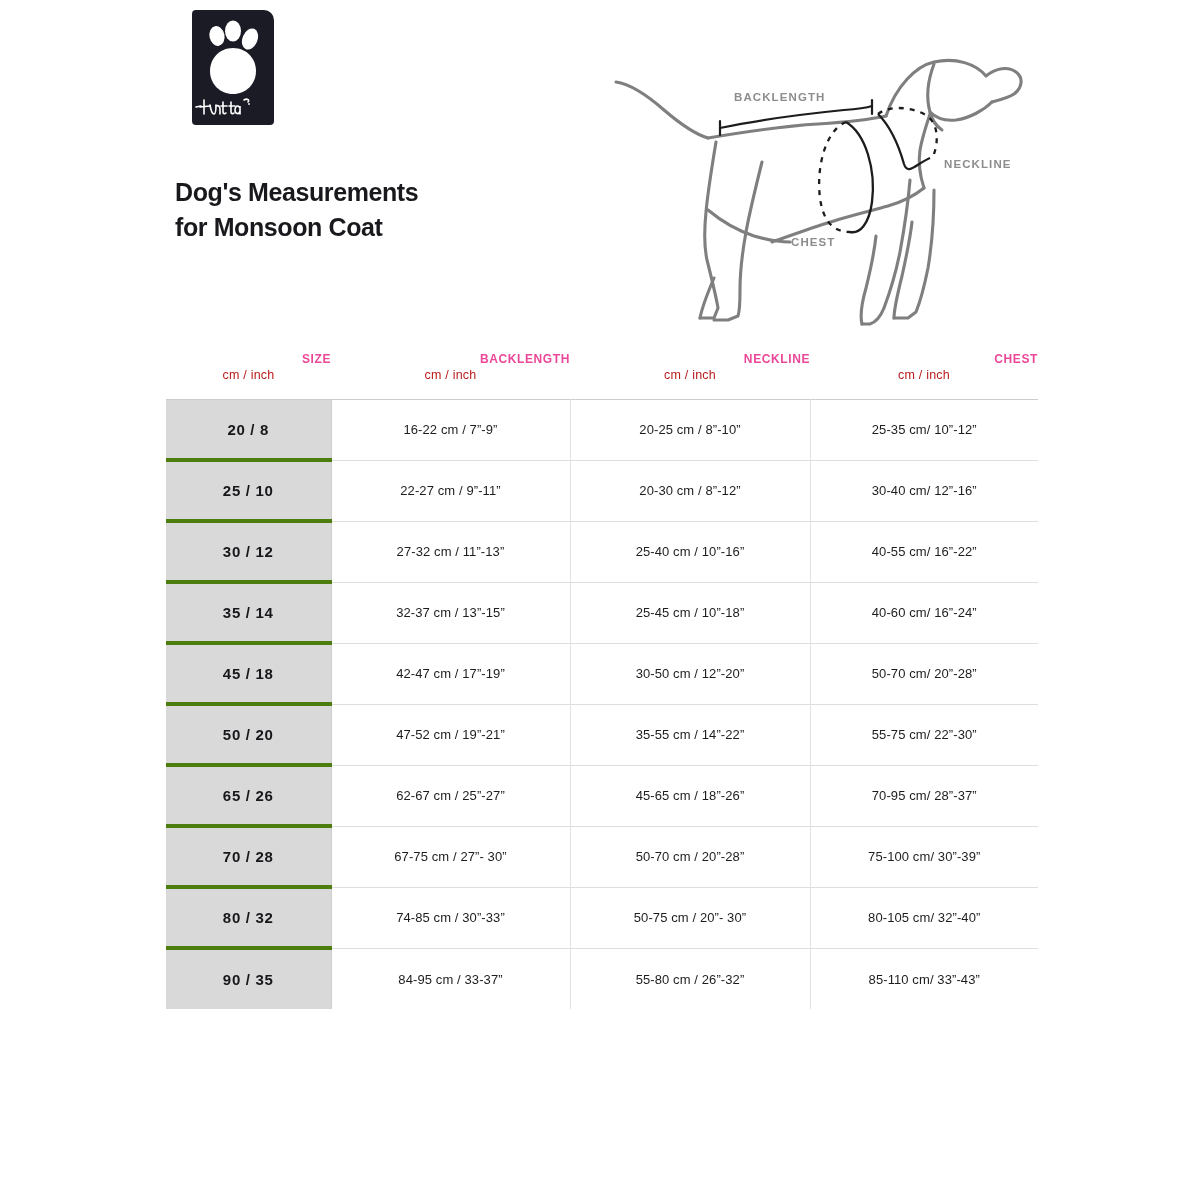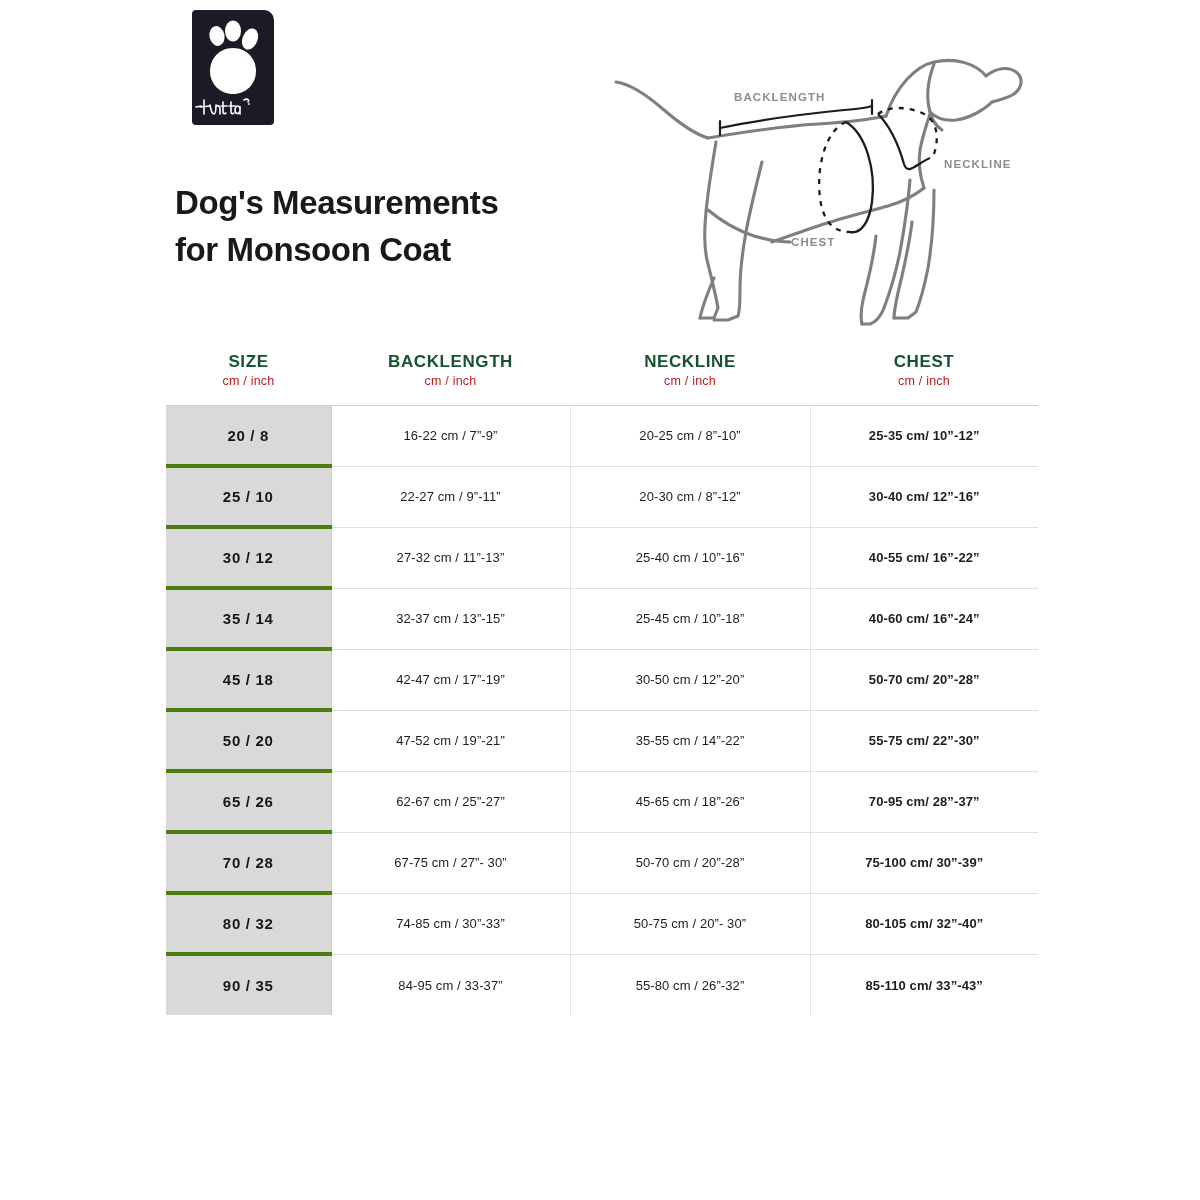--- a/index.html
+++ b/index.html
@@ -27,21 +27,21 @@
     border-radius: 4px 10px 4px 4px;
   }
   #logo svg { display: block; }
 
   
   #title {
     position: absolute;
     left: 175px;
     top: 158px;
     width: 470px;
-    font-size: 33px;
+    font-size: 25px;
     font-weight: bold;
     line-height: 1.42;
     letter-spacing: -0.4px;
     color: #19191d;
   }
   #title .line { display: block; white-space: nowrap; }
 
   
   #diagram {
     position: absolute;
@@ -82,25 +82,26 @@
 
   thead th {
     padding: 0 0 14px 0;
     vertical-align: bottom;
     text-align: center;
     border: none;
     background: #ffffff;
   }
   .hd-main {
     display: block;
-    font-size: 17px;
+    font-size: 12px;
     font-weight: bold;
     letter-spacing: 0.6px;
-    color: #14532d;
+    color: #ec4899;
     line-height: 1.18;
+    text-align: right;
   }
   .hd-sub {
     display: block;
     font-size: 12.5px;
     font-weight: normal;
     color: #b91c1c;
     letter-spacing: 0.2px;
     line-height: 1.5;
   }
 
@@ -117,21 +118,21 @@
   }
   tbody td.size-cell {
     background: #d9d9d9;
     font-weight: bold;
     font-size: 15px;
     letter-spacing: 0.7px;
     color: #17171b;
     border-right: 1px solid #cfcfcf;
     border-top: 4px solid #4d7c0f;
   }
-  tbody td.last-col { border-right: none; font-weight: bold; }
+  tbody td.last-col { border-right: none; }
   tbody tr:first-child td { border-top: 1px solid #cdcdcd; }
 </style>
 </head>
 <body>
 
 <div id="logo">
   <svg width="82" height="115" viewBox="0 0 82 115" aria-hidden="true">
 
     <ellipse cx="25" cy="26" rx="7.5" ry="10" fill="#ffffff" transform="rotate(-12 25 26)"></ellipse>
     <ellipse cx="41" cy="21" rx="8" ry="10.5" fill="#ffffff"></ellipse>

